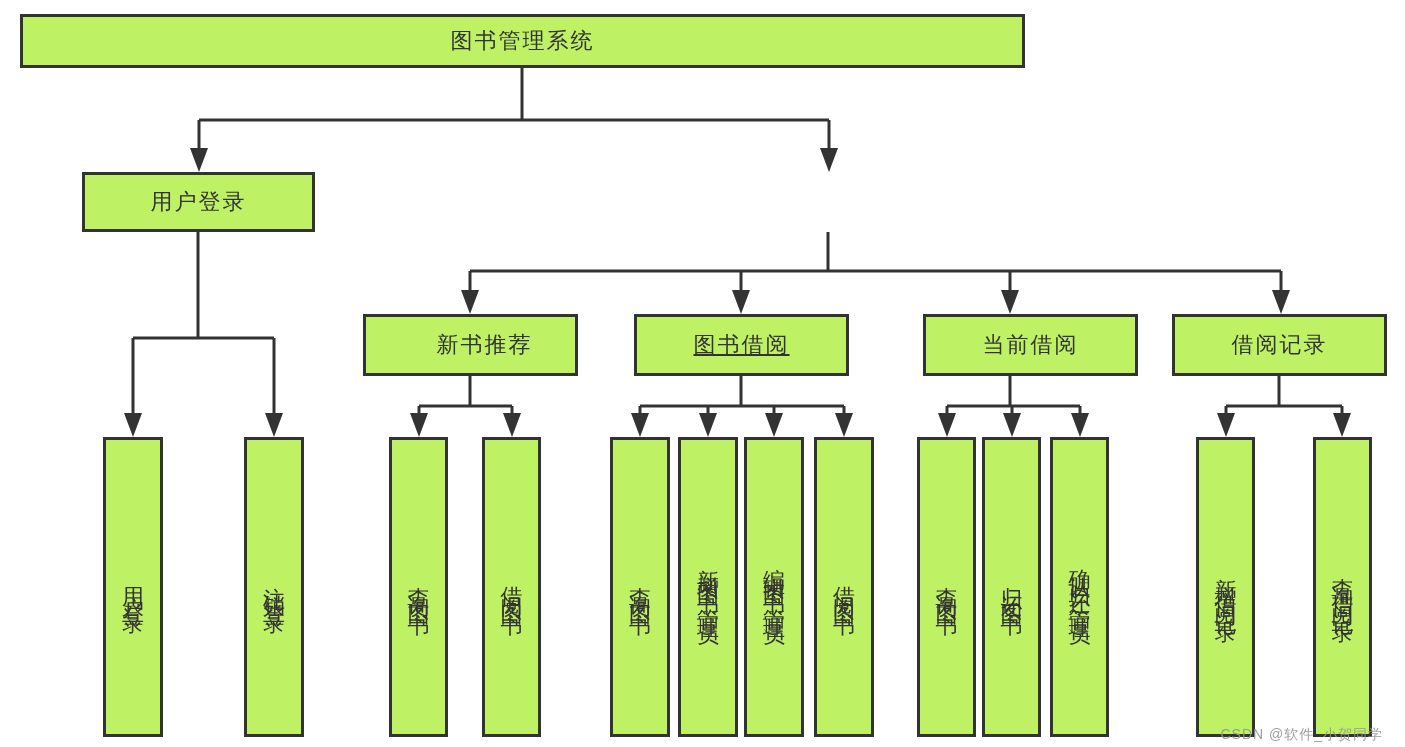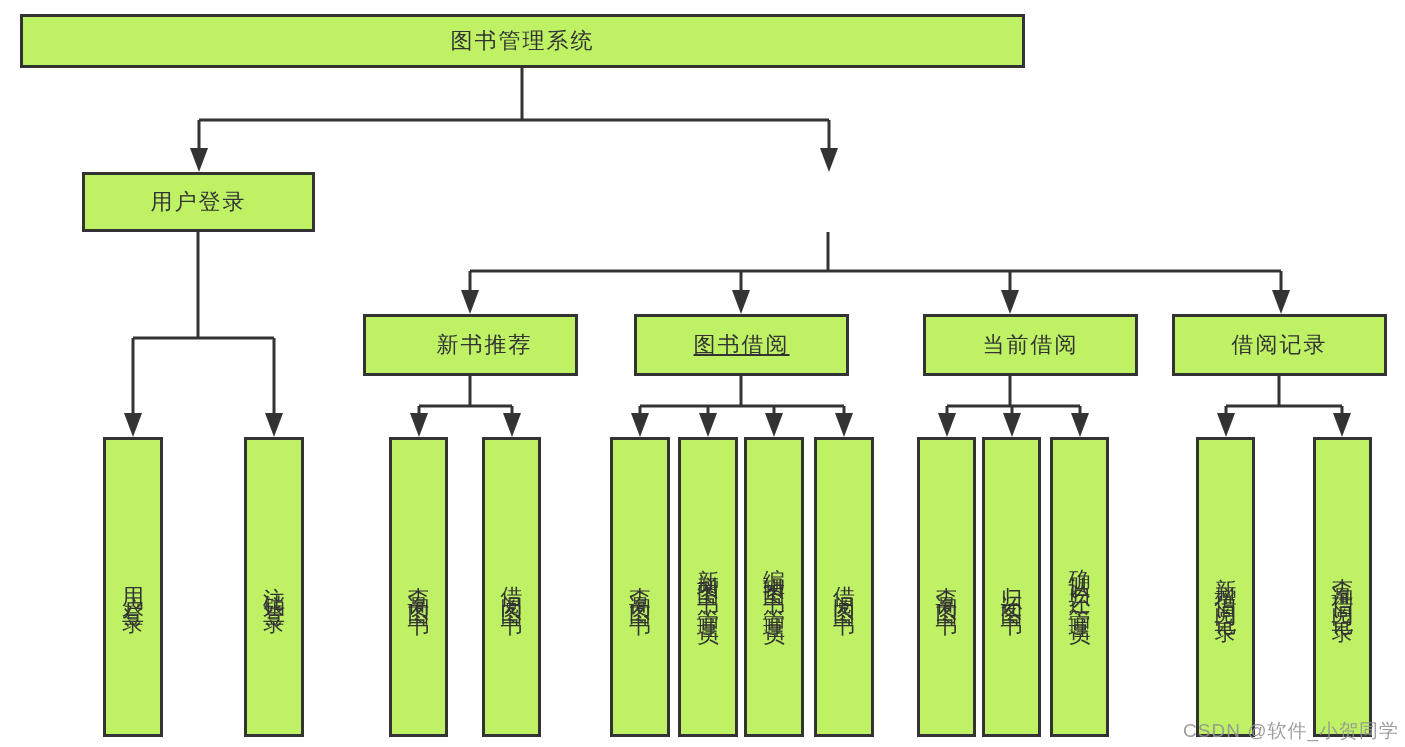--- a/index.html
+++ b/index.html
@@ -68,23 +68,23 @@
   .leaf-bb3 { left: 744px; }
   .leaf-bb4 { left: 814px; }
   .leaf-cb1 { left: 917px;  width: 59px; }
   .leaf-cb2 { left: 982px;  width: 59px; }
   .leaf-cb3 { left: 1050px; width: 59px; }
   .leaf-br1 { left: 1196px; width: 59px; }
   .leaf-br2 { left: 1313px; width: 59px; }
   .leaf-long .v-label { letter-spacing: 8px; }
   .watermark {
     position: absolute;
-    right: 6px;
+    right: 22px;
     bottom: 3px;
-    font-size: 19px;
+    font-size: 14px;
     color: rgba(148, 148, 148, 0.9);
     letter-spacing: 1px;
     z-index: 5;
     white-space: nowrap;
   }
 </style>
 </head>
 <body>
 
 <div class="canvas">

